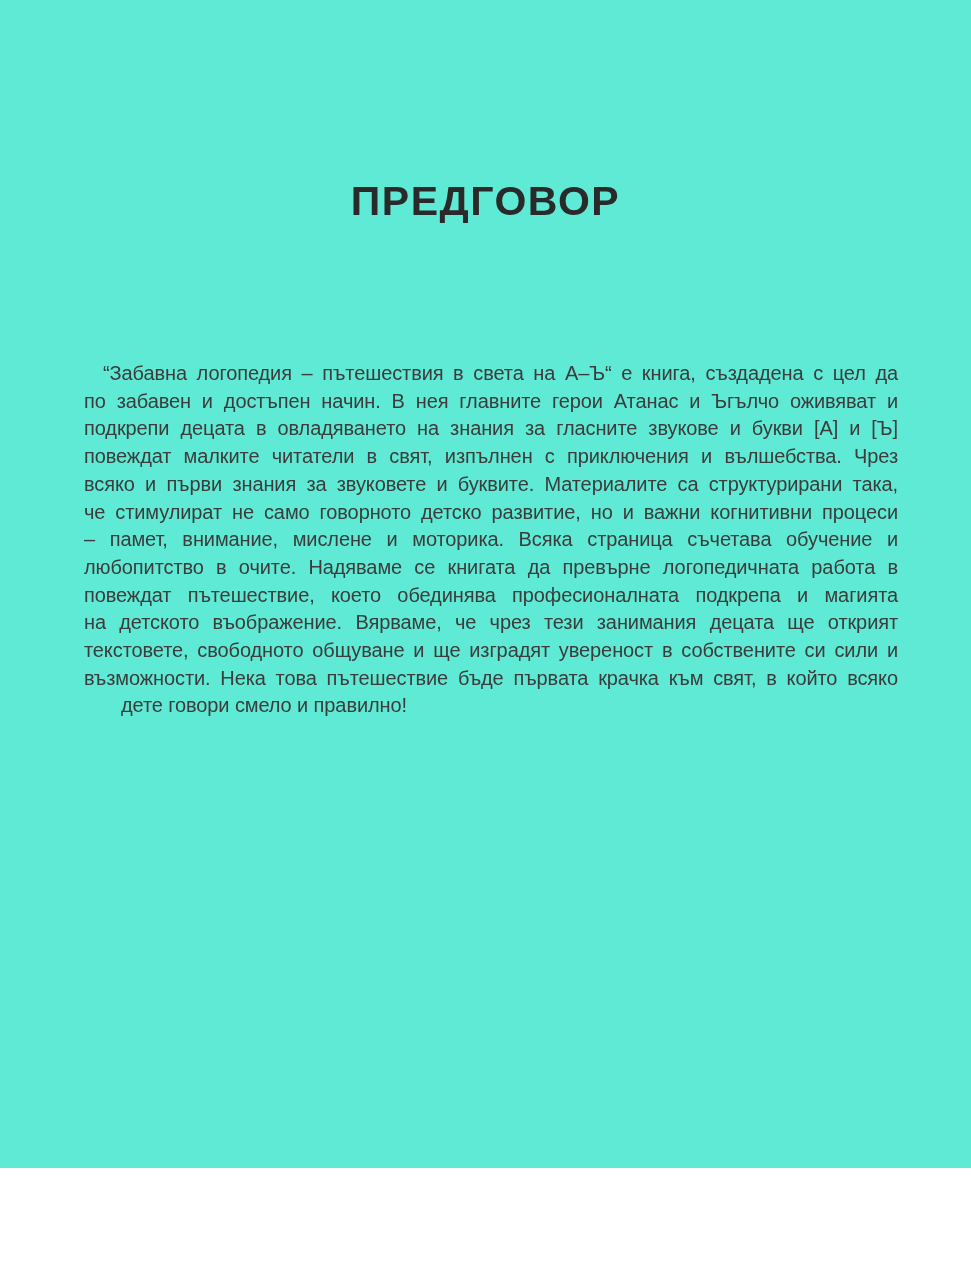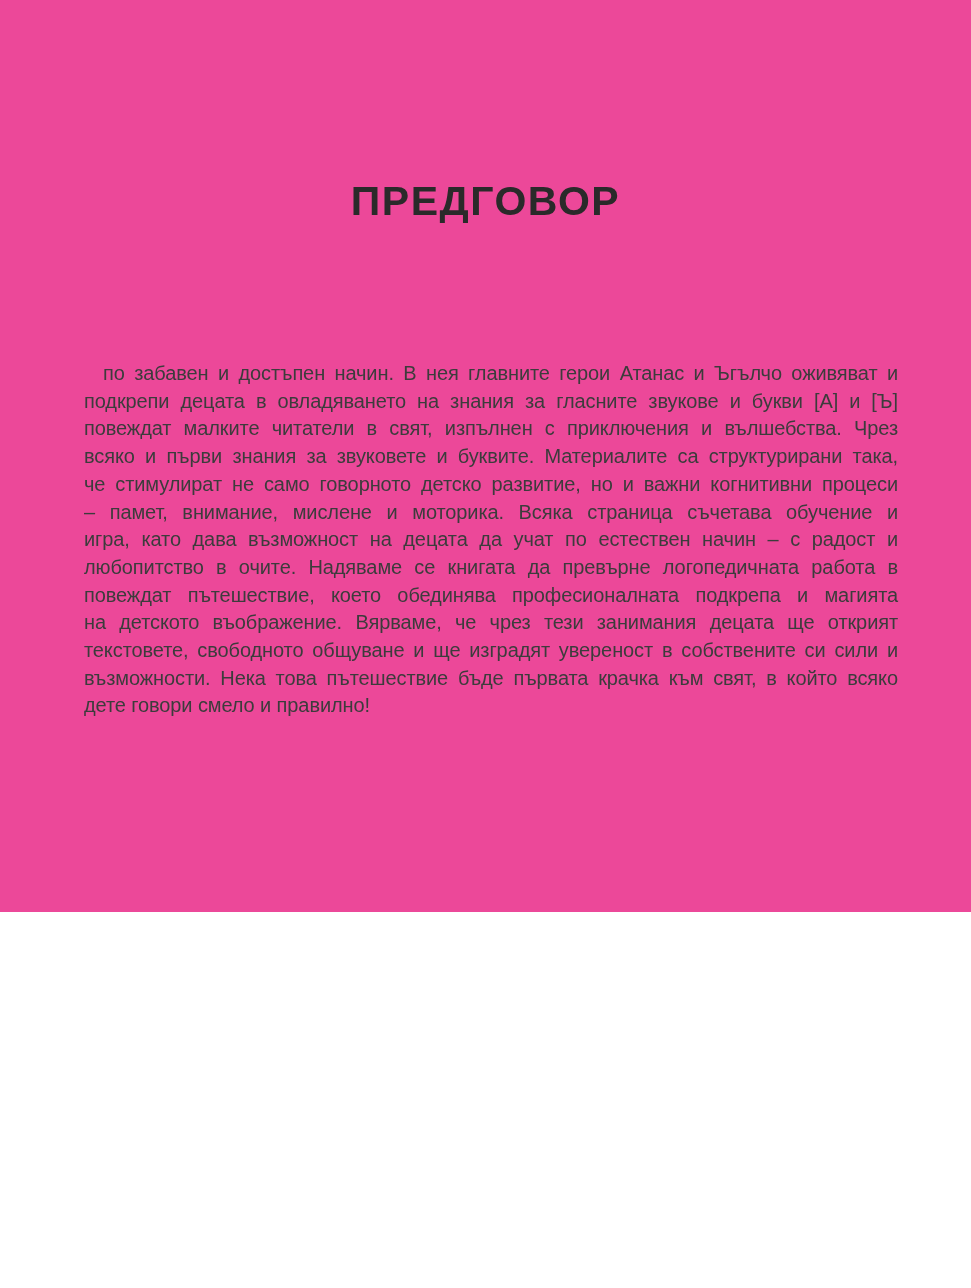--- a/index.html
+++ b/index.html
@@ -3,22 +3,22 @@
 <meta charset="utf-8">
 <style>
   html, body {
     margin: 0;
     padding: 0;
     background: #ffffff;
   }
   .page {
     position: relative;
     width: 971px;
-    height: 912px;
-    background: #ec4899;
+    height: 1168px;
+    background: #5eead4;
     overflow: hidden;
     font-family: "Liberation Sans", sans-serif;
   }
   .title {
     position: absolute;
     top: 178px;
     left: 0;
     right: 0;
     margin: 0;
     text-align: center;
@@ -46,38 +46,39 @@
     text-align-last: justify;
     -moz-text-align-last: justify;
     white-space: normal;
   }
   .para .line:first-child {
     text-indent: 19px;
   }
   .para .line:last-child {
     text-align: left;
     text-align-last: left;
+    margin-left: 37px;
     -moz-text-align-last: left;
   }
 </style>
 </head>
 <body>
 
 <div class="page">
   <h1 class="title">ПРЕДГОВОР</h1>
 
   <div class="text-block">
     <div class="para">
+        <div class="line">“Забавна логопедия – пътешествия в света на А–Ъ“ е книга, създадена с цел да</div>
         <div class="line">по забавен и достъпен начин. В нея главните герои Атанас и Ъгълчо оживяват и</div>
         <div class="line">подкрепи децата в овладяването на знания за гласните звукове и букви [А] и [Ъ]</div>
         <div class="line">повеждат малките читатели в свят, изпълнен с приключения и вълшебства. Чрез</div>
         <div class="line">всяко и първи знания за звуковете и буквите. Материалите са структурирани така,</div>
         <div class="line">че стимулират не само говорното детско развитие, но и важни когнитивни процеси</div>
         <div class="line">– памет, внимание, мислене и моторика. Всяка страница съчетава обучение и</div>
-        <div class="line">игра, като дава възможност на децата да учат по естествен начин – с радост и</div>
         <div class="line">любопитство в очите. Надяваме се книгата да превърне логопедичната работа в</div>
         <div class="line">повеждат пътешествие, което обединява професионалната подкрепа и магията</div>
         <div class="line">на детското въображение. Вярваме, че чрез тези занимания децата ще открият</div>
         <div class="line">текстовете, свободното общуване и ще изградят увереност в собствените си сили и</div>
         <div class="line">възможности. Нека това пътешествие бъде първата крачка към свят, в който всяко</div>
         <div class="line">дете говори смело и правилно!</div>
       </div>
   </div>
 </div>
 

